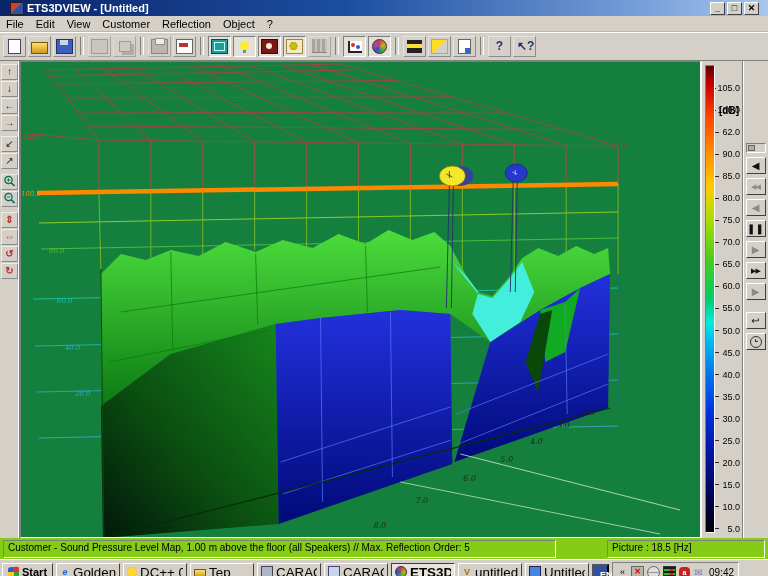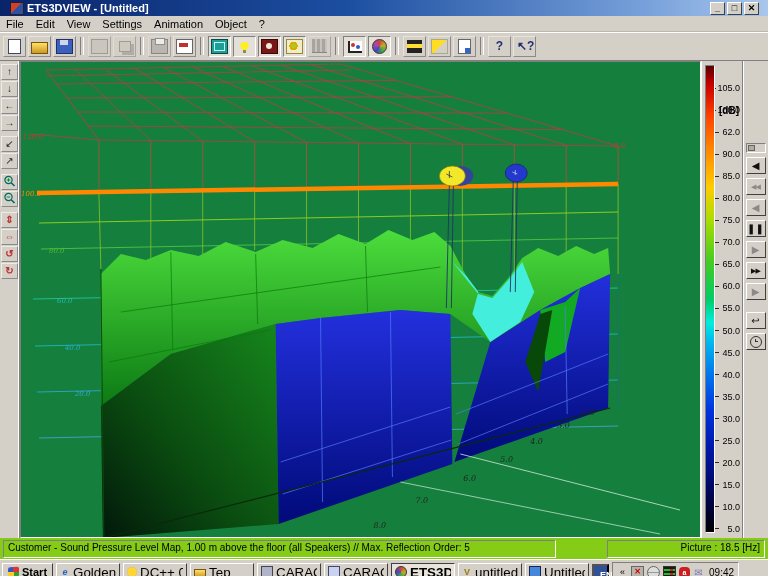--- a/index.html
+++ b/index.html
@@ -82,21 +82,21 @@
   .mb.gray{color:#8a8a8a;}
   .mb.big{font-size:10px;letter-spacing:0;}
   .mb.gap{margin-top:12px;}
   .clockface{display:inline-block;width:10px;height:10px;border:1px solid #333;border-radius:50%;position:relative;vertical-align:middle;}
   .clockface::before{content:"";position:absolute;left:4px;top:2px;width:1px;height:3px;background:#333;}
   .clockface::after{content:"";position:absolute;left:4px;top:4px;width:3px;height:1px;background:#333;}
   
   .statusbar{height:18px;display:flex;align-items:stretch;gap:3px;padding:2px 3px 1px 3px;background:#84cc16;font-size:10px;}
   .spanel{border:1px solid;border-color:#808080 #fff #fff #808080;padding:1px 4px;white-space:nowrap;overflow:hidden;}
   .spanel.left{flex:1;}
-  .spanel.right{width:148px;text-align:right;margin-left:48px;}
+  .spanel.right{width:148px;text-align:left;margin-left:48px;}
   
   .taskbar{height:24px;background:#d4d0c8;border-top:1px solid #fff;display:flex;align-items:center;padding:0 2px;gap:3px;font-size:10px;}
   .startbtn{height:19px;display:flex;align-items:center;gap:3px;padding:0 5px;background:#d4d0c8;
      border:1px solid;border-color:#fff #404040 #404040 #fff;font-weight:bold;font-size:11px;}
   .winflag{width:11px;height:10px;background:conic-gradient(#e03333 0 25%,#33a033 0 50%,#ffcc22 0 75%,#3355cc 0);transform:skewY(-4deg);border-radius:2px;}
   .task{height:19px;flex:0 0 64px;display:flex;align-items:center;gap:3px;padding:0 3px;background:#d4d0c8;
      border:1px solid;border-color:#fff #404040 #404040 #fff;overflow:hidden;white-space:nowrap;}
   .task.active{border-color:#404040 #fff #fff #404040;background:#e8e4dc;font-weight:bold;}
   .task .tklabel{overflow:hidden;text-overflow:clip;}
   .tkicon{width:10px;height:10px;flex:0 0 10px;display:inline-block;font-size:9px;line-height:10px;text-align:center;}
@@ -129,22 +129,22 @@
     <span class="title-text">ETS3DVIEW - [Untitled]</span>
     <button class="winbtn">_</button>
     <button class="winbtn">□</button>
     <button class="winbtn">✕</button>
   </div>
 
   <div class="menubar">
     <span class="menuitem">File</span>
     <span class="menuitem">Edit</span>
     <span class="menuitem">View</span>
-    <span class="menuitem">Settings</span>
-    <span class="menuitem">Animation</span>
+    <span class="menuitem">Customer</span>
+    <span class="menuitem">Reflection</span>
     <span class="menuitem">Object</span>
     <span class="menuitem">?</span>
   </div>
 
   <div class="toolbar">
     <button class="tb">
         <span class="ti ti-new"></span>
       </button>
     <button class="tb">
         <span class="ti ti-open"></span>

